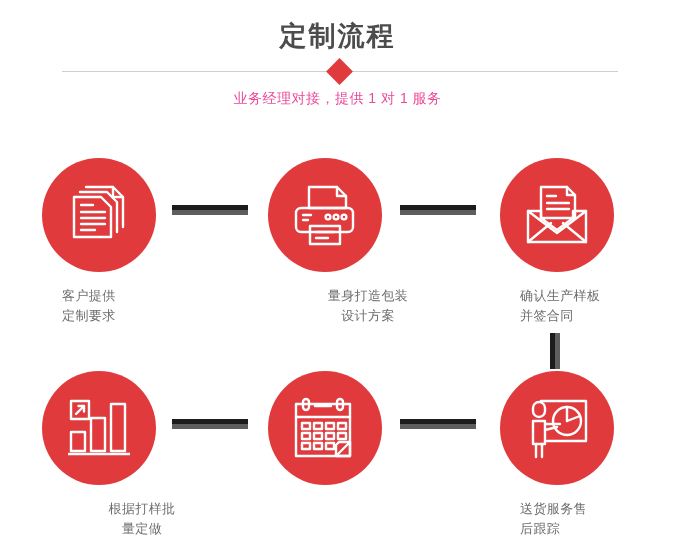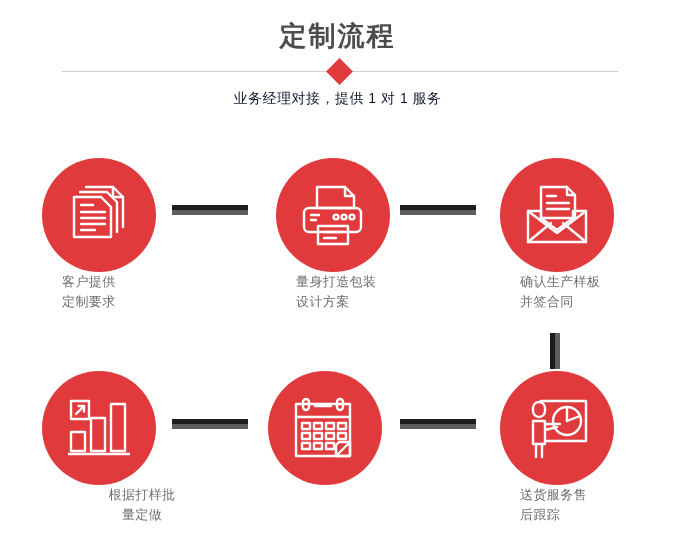--- a/index.html
+++ b/index.html
@@ -60,21 +60,21 @@
     background: #e03a3c;
     transform: rotate(45deg);
   }
   #subtitle {
     position: absolute;
     left: 0;
     top: 90px;
     width: 675px;
     text-align: center;
     font-size: 14px;
-    color: #0f172a;
+    color: #ec4899;
     letter-spacing: 0.5px;
   }
 
   
   .step {
     position: absolute;
     width: 180px;
   }
   .circle {
     position: relative;
@@ -85,20 +85,21 @@
     margin-left: 0;
   }
   .circle svg {
     position: absolute;
     left: 50%;
     top: 50%;
     transform: translate(-50%, -50%);
     display: block;
   }
   .step-label {
+    margin-top: 14px;
     margin-left: 20px;
     font-size: 13px;
     line-height: 20px;
     color: #6d6d6d;
     white-space: pre-line;
     letter-spacing: 0.4px;
   }
 
   
   .conn-h {
@@ -131,21 +132,21 @@
   }
   .conn-v .bar-gray {
     position: absolute;
     left: 5px; top: 0;
     width: 5px; height: 36px;
     background: #5e5e5e;
   }
 
   
   #step-1 { left: 42px;  top: 158px; }
-  #step-2 { left: 276px; top: 158px; }
+  #step-2 { left: 268px; top: 158px; text-align: center; }
   #step-3 { left: 500px; top: 158px; }
   #step-4 { left: 42px;  top: 371px; text-align: center; }
   #step-5 { left: 268px; top: 371px; }
   #step-6 { left: 500px; top: 371px; }
 
   #conn-1-2 { left: 172px; top: 205px; }
   #conn-2-3 { left: 400px; top: 205px; }
   #conn-3-6 { left: 550px; top: 333px; }
   #conn-4-5 { left: 172px; top: 419px; }
   #conn-5-6 { left: 400px; top: 419px; }

